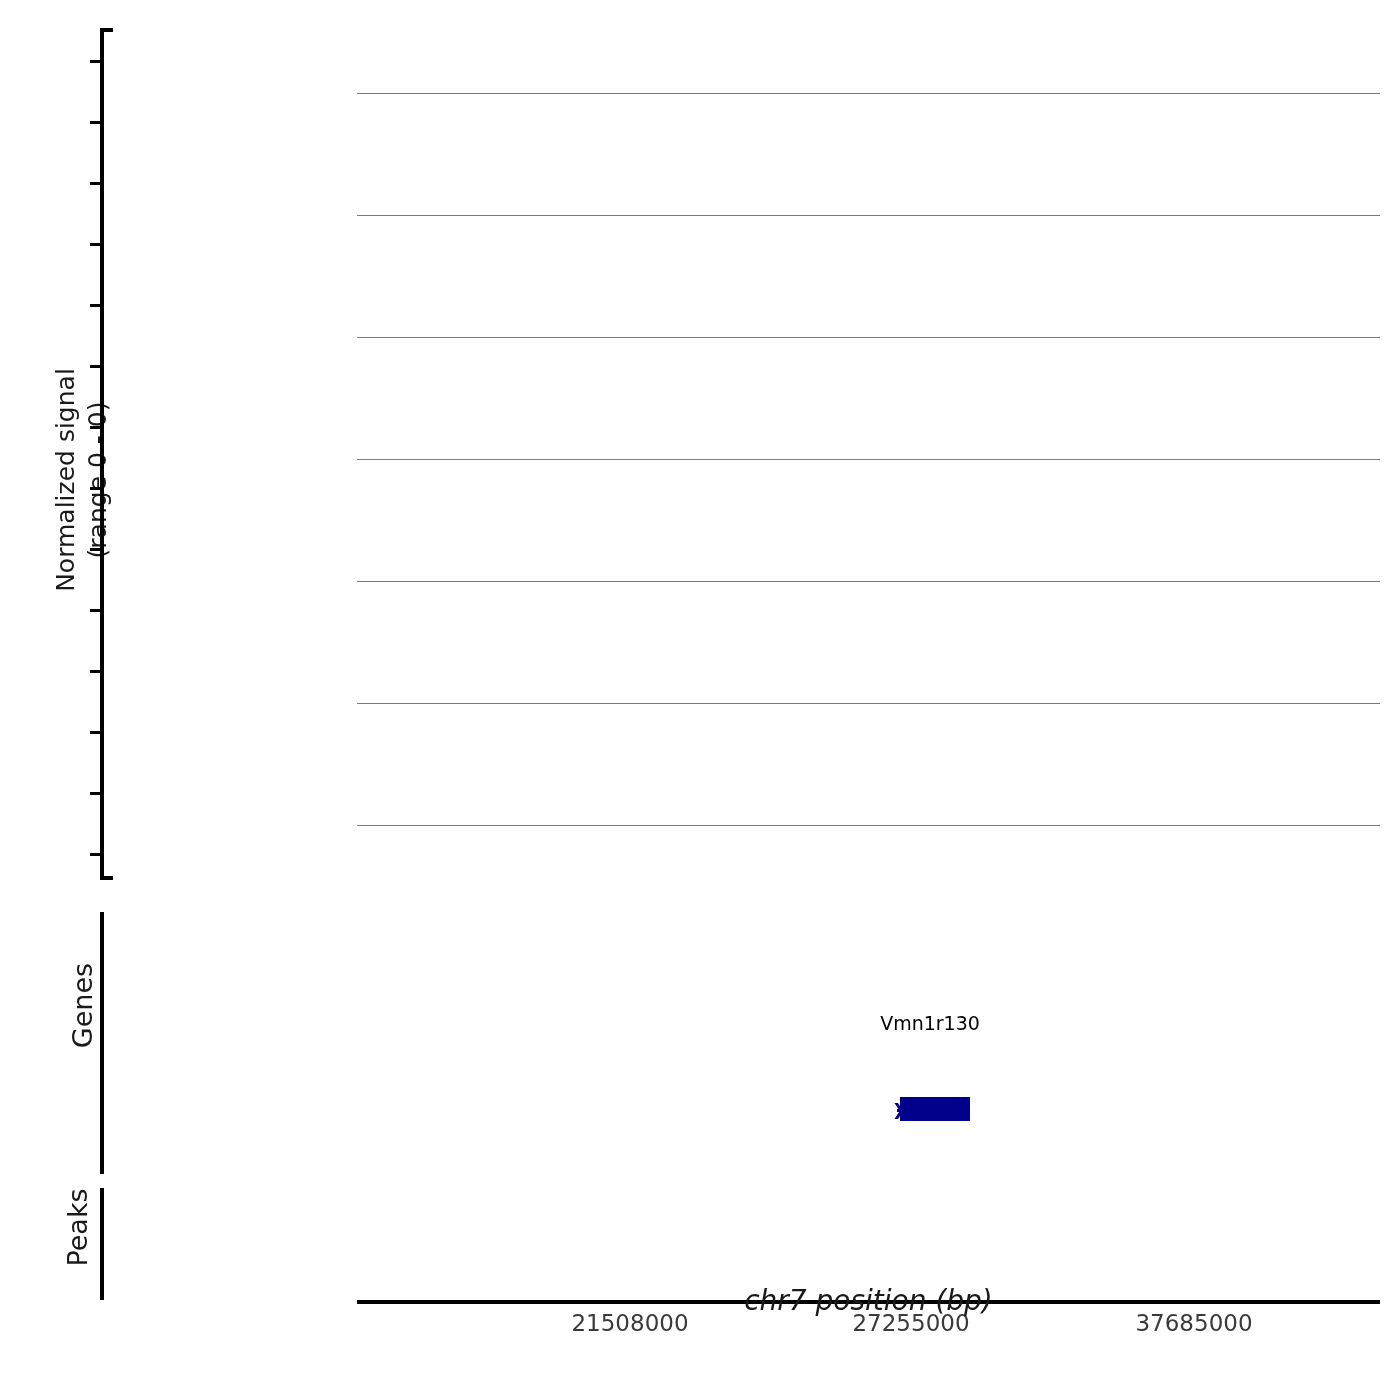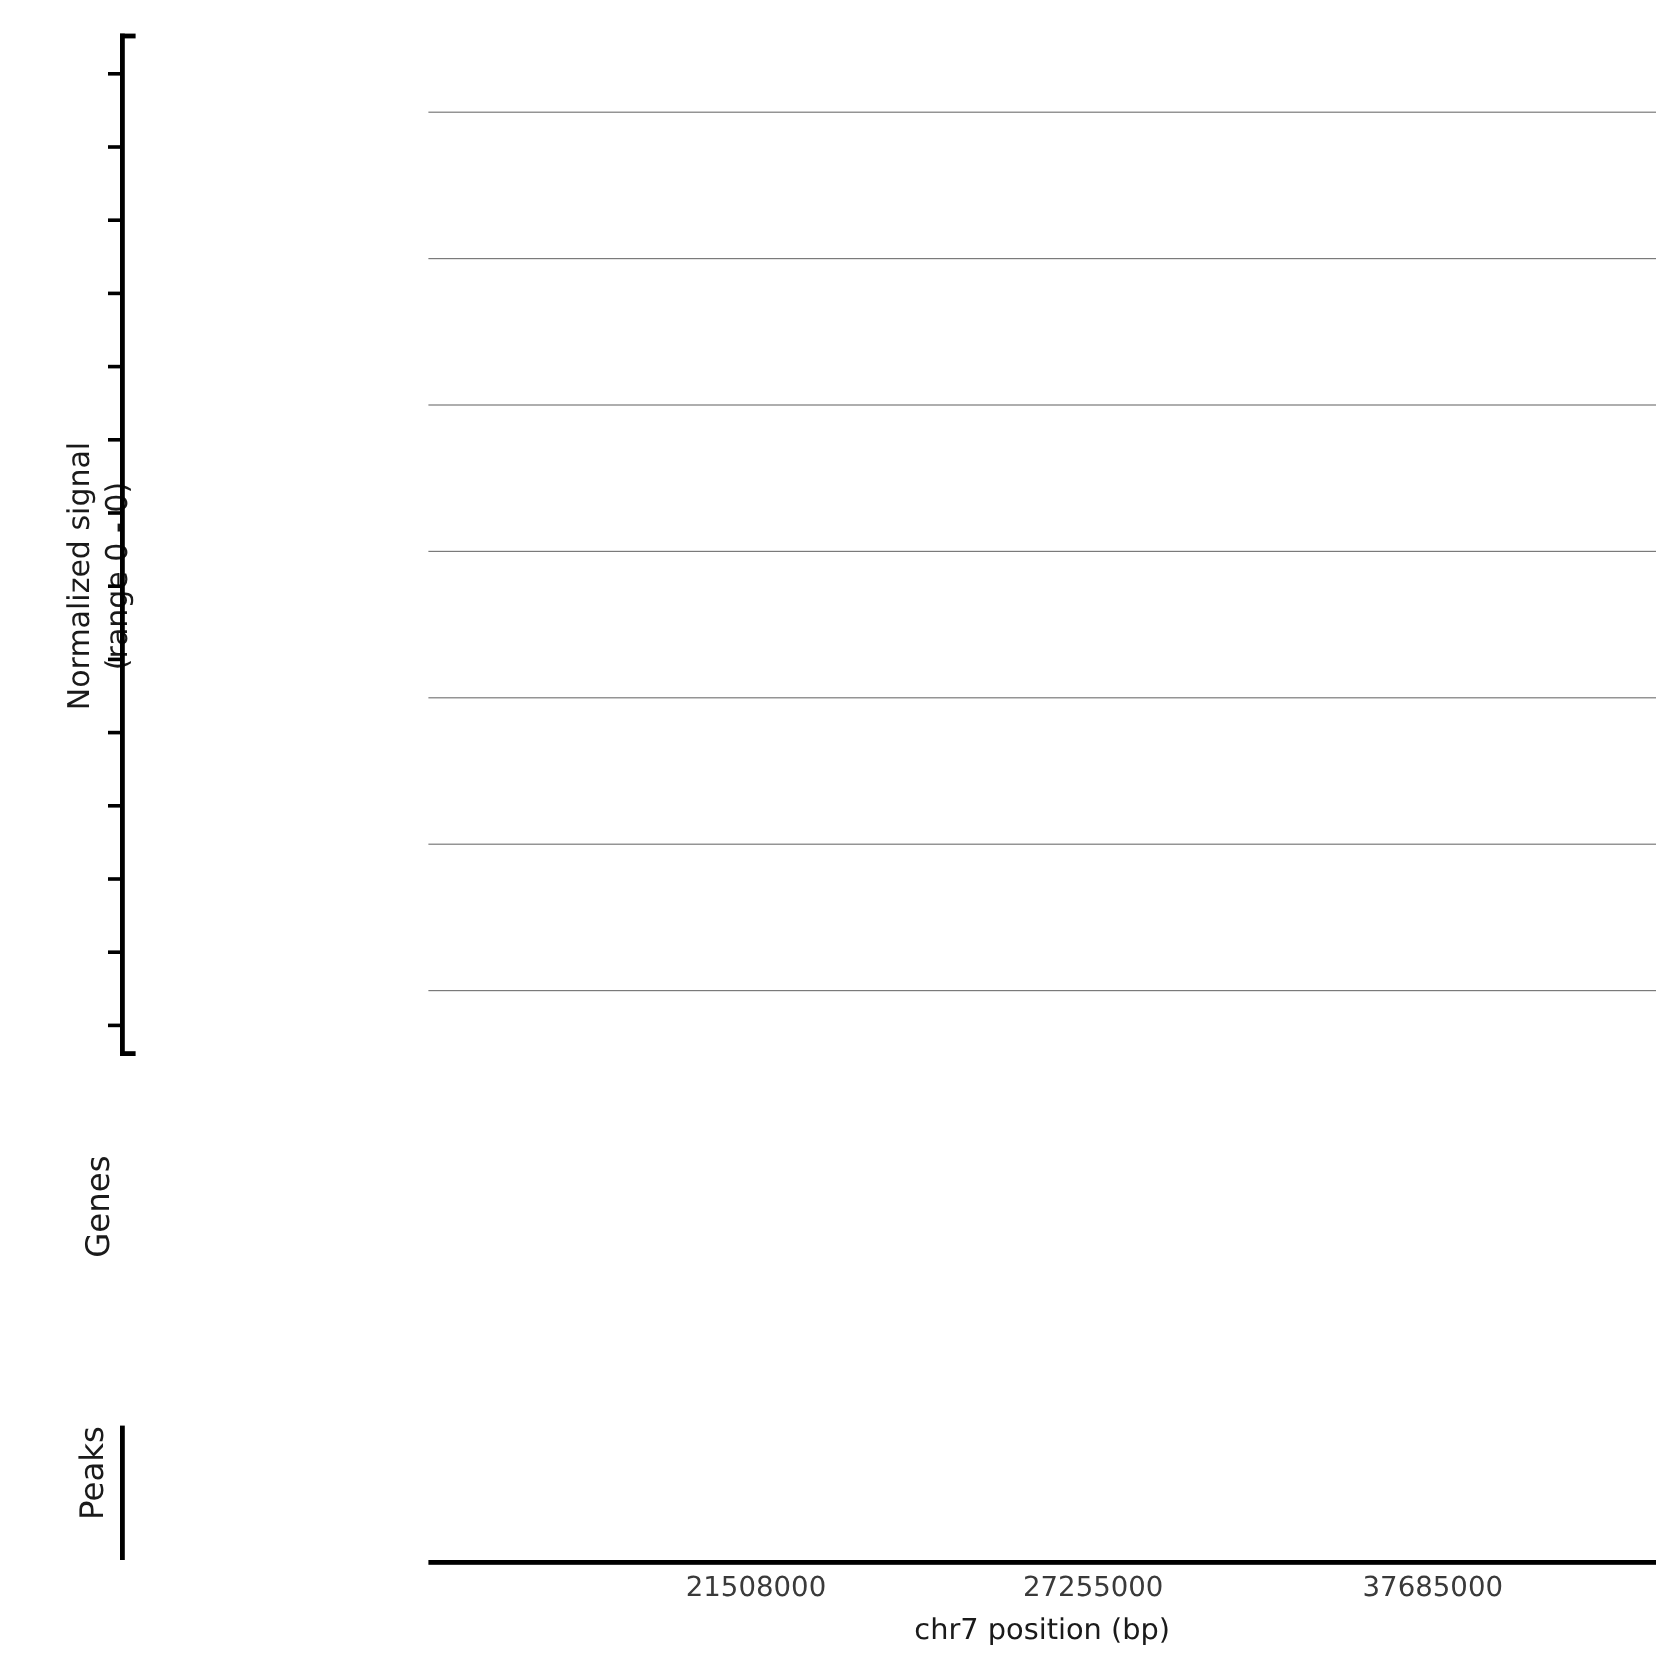--- a/index.html
+++ b/index.html
@@ -172,24 +172,25 @@
     top: 1310px;
     font-size: 23px;
     color: #3a3a3a;
     transform: translateX(-50%);
     white-space: nowrap;
   }
   .xlabel {
     position: absolute;
     left: 357px;
     width: 1023px;
-    top: 1344px;
+    top: 1284px;
     text-align: center;
-    font-size: 24px;
-    color: #1a1a1a;
+    font-size: 28px;
+    color: #1a1a1a;
+    font-style: italic;
   }
 </style>
 </head>
 <body>
 
 <div id="root">
 
   <div class="ylabel">
     <span>Normalized signal</span>
     <span class="l2">(range 0 - 0)</span>
@@ -239,20 +240,29 @@
       <div class="track-line"></div>
 
     </div>
     <div class="track" style="top:797px">
       <div class="track-line"></div>
 
     </div>
   </div>
 
   <div class="genes-axis-label">Genes</div>
+  <div class="panel-genes">
+    <div class="vbar"></div>
+
+    <div class="gene-name" style="left:830px; top:100px;">Vmn1r130</div>
+
+    <div class="gene-arrow" style="left:792px; top:190px;">❯</div>
+    <div class="gene-thin" style="left:797px; top:197px; width:72px;"></div>
+    <div class="gene-body" style="left:800px; top:185px; width:70px; height:24px;"></div>
+  </div>
 
   <div class="peaks-axis-label">Peaks</div>
   <div class="panel-peaks">
     <div class="vbar"></div>
   </div>
 
   <div class="xaxis-line"></div>
   <div class="xtick-label" style="left:630px;">21508000</div>
   <div class="xtick-label" style="left:911px;">27255000</div>
   <div class="xtick-label" style="left:1194px;">37685000</div>

